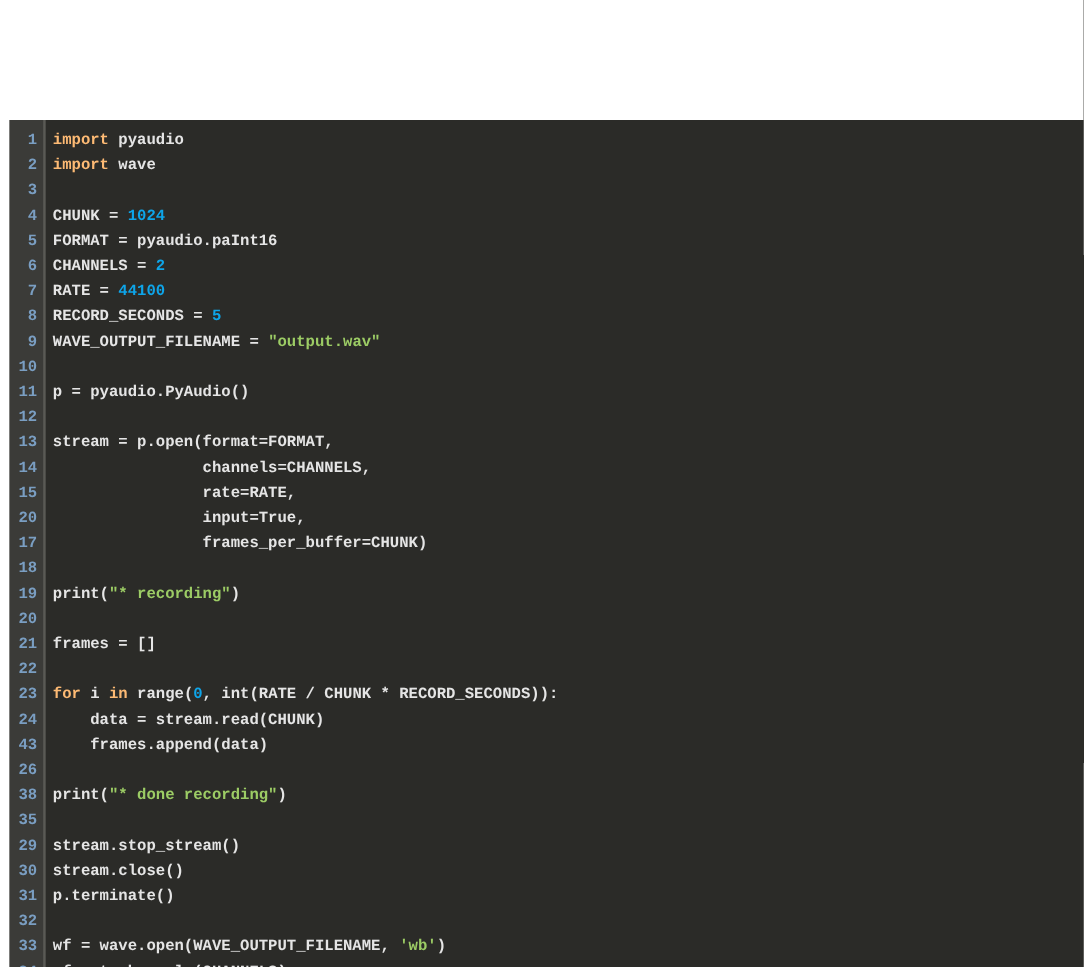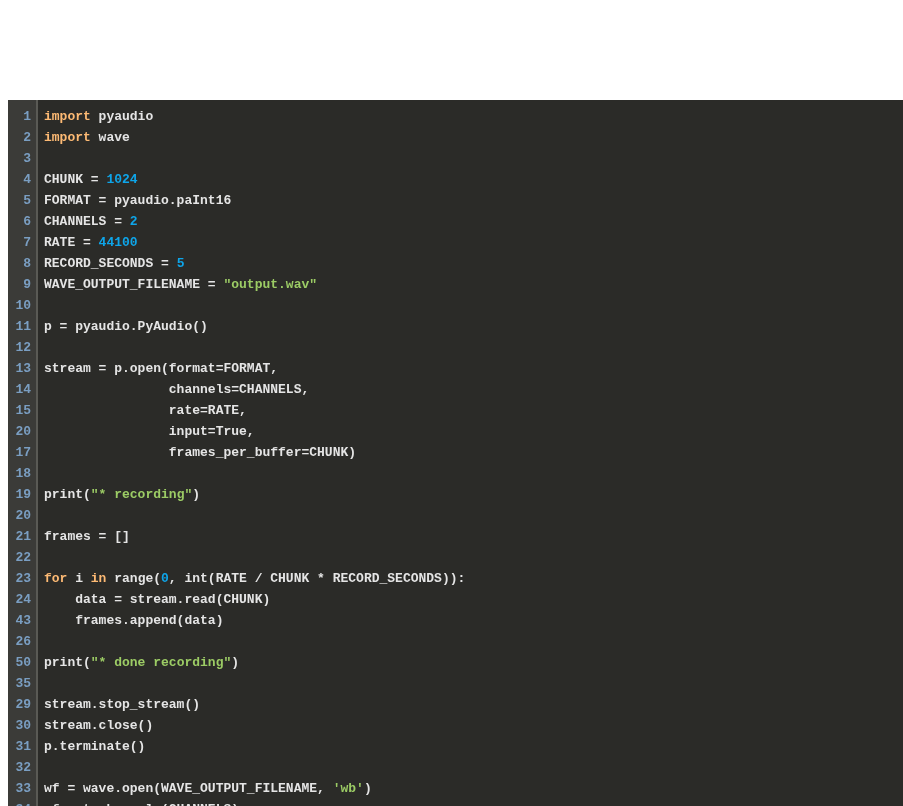--- a/index.html
+++ b/index.html
@@ -76,21 +76,21 @@
       <div class="ln">17</div>
       <div class="ln">18</div>
       <div class="ln">19</div>
       <div class="ln">20</div>
       <div class="ln">21</div>
       <div class="ln">22</div>
       <div class="ln">23</div>
       <div class="ln">24</div>
       <div class="ln">43</div>
       <div class="ln">26</div>
-      <div class="ln">50</div>
+      <div class="ln">38</div>
       <div class="ln">35</div>
       <div class="ln">29</div>
       <div class="ln">30</div>
       <div class="ln">31</div>
       <div class="ln">32</div>
       <div class="ln">33</div>
       <div class="ln">34</div>
     </div>
   <div class="code" id="code"><div class="line"><span class="tok-kw">import</span><span class="tok-def"> pyaudio</span></div><div class="line"><span class="tok-kw">import</span><span class="tok-def"> wave</span></div><div class="line">&nbsp;</div><div class="line"><span class="tok-def">CHUNK = </span><span class="tok-num">1024</span></div><div class="line"><span class="tok-def">FORMAT = pyaudio.paInt16</span></div><div class="line"><span class="tok-def">CHANNELS = </span><span class="tok-num">2</span></div><div class="line"><span class="tok-def">RATE = </span><span class="tok-num">44100</span></div><div class="line"><span class="tok-def">RECORD_SECONDS = </span><span class="tok-num">5</span></div><div class="line"><span class="tok-def">WAVE_OUTPUT_FILENAME = </span><span class="tok-str">"output.wav"</span></div><div class="line">&nbsp;</div><div class="line"><span class="tok-def">p = pyaudio.PyAudio()</span></div><div class="line">&nbsp;</div><div class="line"><span class="tok-def">stream = p.open(format=FORMAT,</span></div><div class="line"><span class="tok-def">                channels=CHANNELS,</span></div><div class="line"><span class="tok-def">                rate=RATE,</span></div><div class="line"><span class="tok-def">                input=True,</span></div><div class="line"><span class="tok-def">                frames_per_buffer=CHUNK)</span></div><div class="line">&nbsp;</div><div class="line"><span class="tok-def">print(</span><span class="tok-str">"* recording"</span><span class="tok-def">)</span></div><div class="line">&nbsp;</div><div class="line"><span class="tok-def">frames = []</span></div><div class="line">&nbsp;</div><div class="line"><span class="tok-kw">for</span><span class="tok-def"> i </span><span class="tok-kw">in</span><span class="tok-def"> range(</span><span class="tok-num">0</span><span class="tok-def">, int(RATE / CHUNK * RECORD_SECONDS)):</span></div><div class="line"><span class="tok-def">    data = stream.read(CHUNK)</span></div><div class="line"><span class="tok-def">    frames.append(data)</span></div><div class="line">&nbsp;</div><div class="line"><span class="tok-def">print(</span><span class="tok-str">"* done recording"</span><span class="tok-def">)</span></div><div class="line">&nbsp;</div><div class="line"><span class="tok-def">stream.stop_stream()</span></div><div class="line"><span class="tok-def">stream.close()</span></div><div class="line"><span class="tok-def">p.terminate()</span></div><div class="line">&nbsp;</div><div class="line"><span class="tok-def">wf = wave.open(WAVE_OUTPUT_FILENAME, </span><span class="tok-str">'wb'</span><span class="tok-def">)</span></div><div class="line"><span class="tok-def">wf.setnchannels(CHANNELS)</span></div></div>
 </div>

